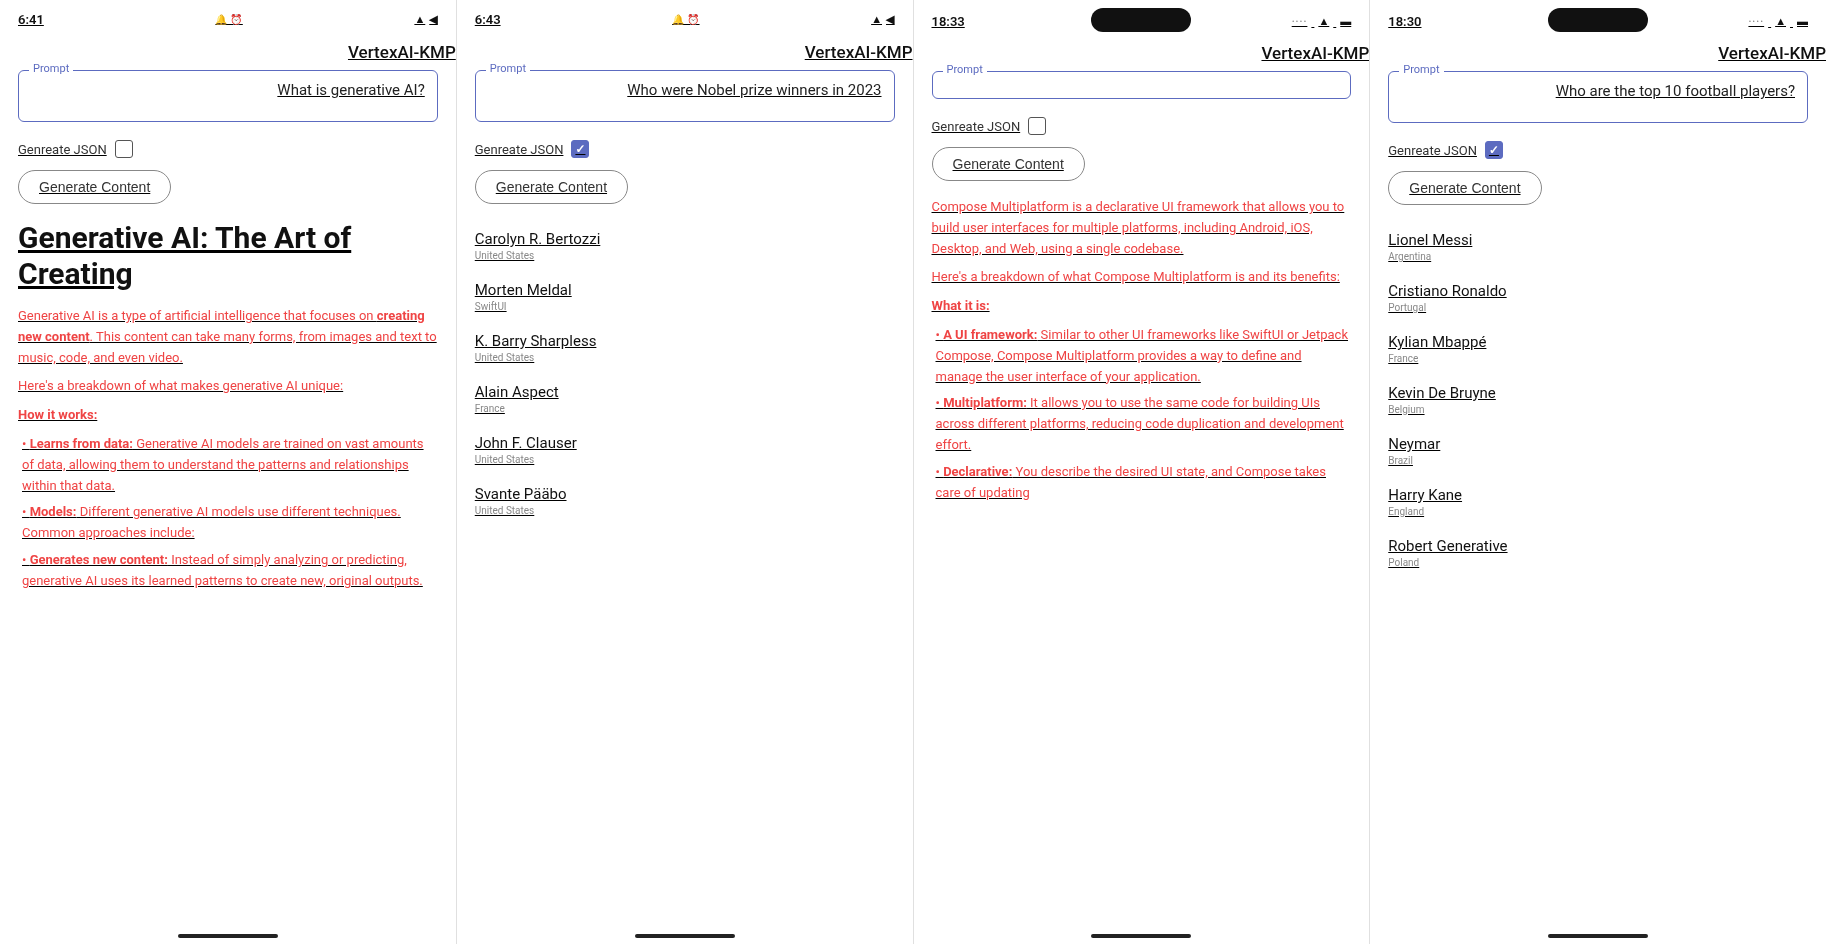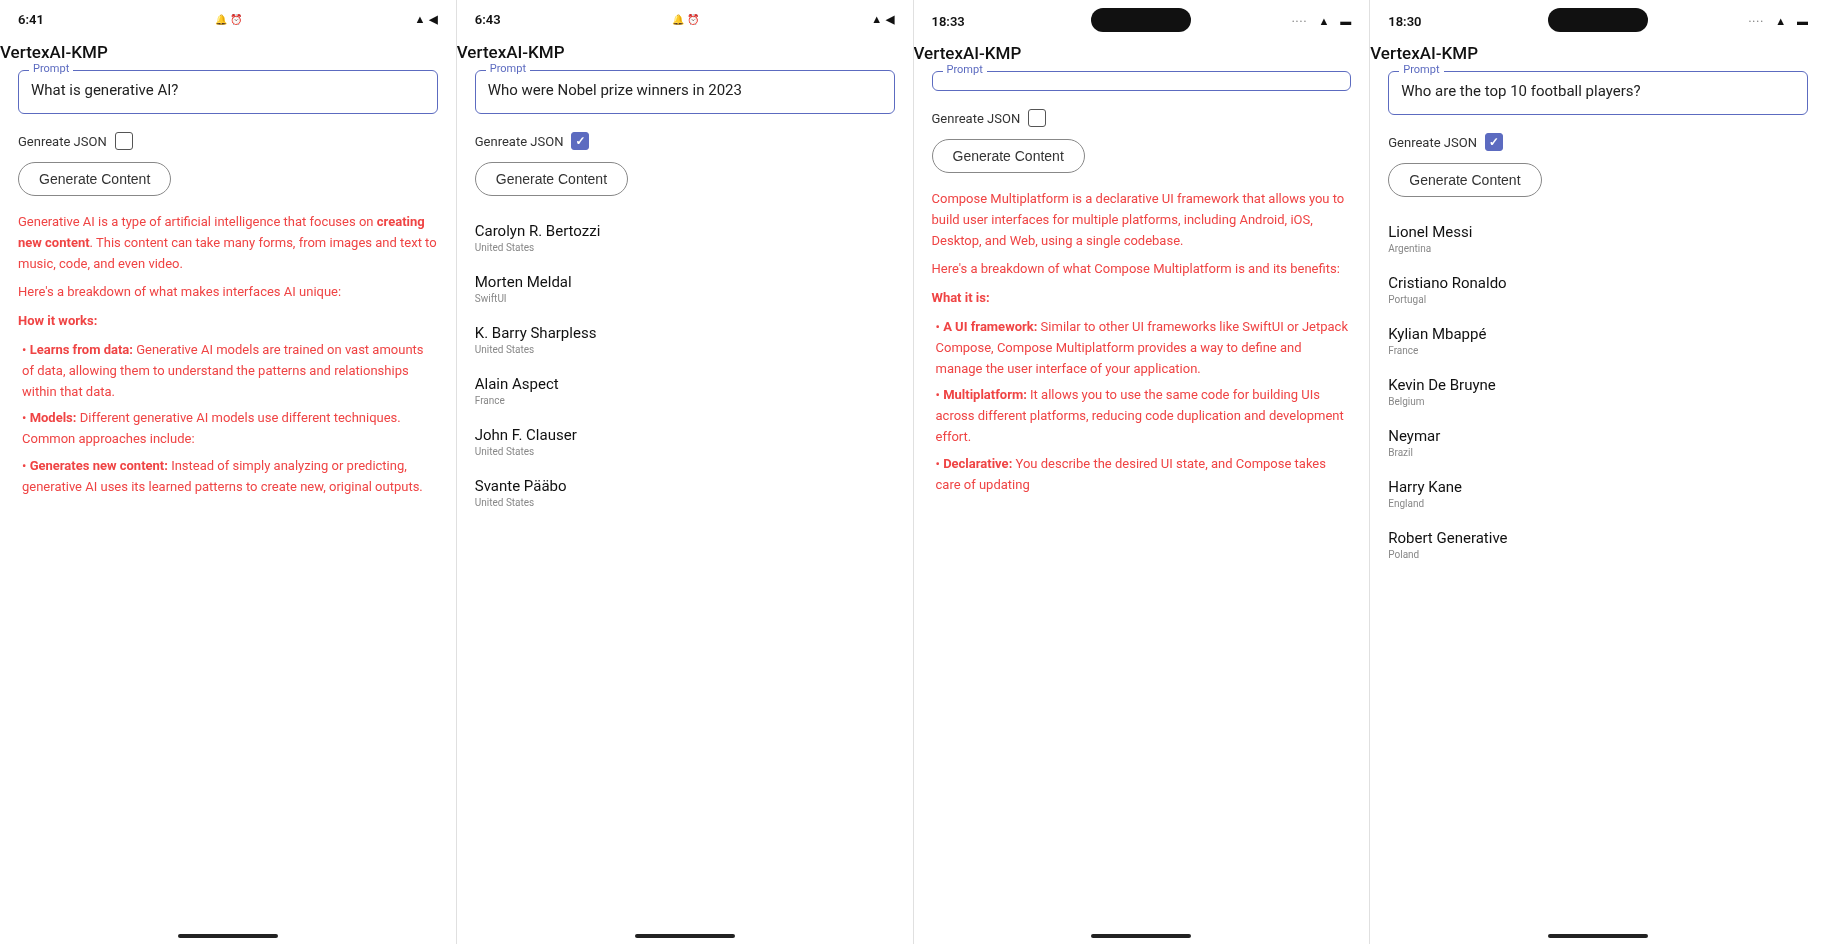--- a/index.html
+++ b/index.html
@@ -12,20 +12,21 @@
       min-height: 100vh;
       padding: 0;
     }
     .screens-container {
       display: flex;
       flex-direction: row;
       width: 1826px;
       min-height: 944px;
       background: #f0f0f0;
       gap: 0;
+      text-decoration: underline;
     }
     .screen {
       flex: 1;
       background: #fff;
       display: flex;
       flex-direction: column;
       align-items: stretch;
       border-right: 1px solid #e0e0e0;
       position: relative;
       overflow: hidden;
@@ -52,37 +53,38 @@
       border-radius: 12px;
       position: absolute;
       left: 50%;
       transform: translateX(-50%);
       top: 8px;
     }
     .status-icons { display: flex; align-items: center; gap: 4px; }
 
     
     .app-title {
-      text-align: left;
+      text-align: right;
       font-size: 17px;
       font-weight: 500;
       color: #111;
       padding: 10px 0 8px 0;
     }
 
     
     .prompt-section {
       padding: 0 18px;
       margin-bottom: 10px;
     }
     .prompt-field-wrapper {
       position: relative;
       border: 1.5px solid #5c6bc0;
       border-radius: 6px;
-      padding: 10px 12px 8px 12px;
+      padding: 10px 12px 16px 12px;
+      text-align: right;
     }
     .prompt-label {
       position: absolute;
       top: -9px;
       left: 10px;
       background: #fff;
       color: #5c6bc0;
       font-size: 11px;
       padding: 0 4px;
     }
@@ -220,23 +222,24 @@
           <span class="prompt-label">Prompt</span>
           <div class="prompt-input">What is generative AI?</div>
         </div>
       </div>
       <div class="generate-json-row">
         <span class="generate-json-label">Genreate JSON</span>
         <div class="checkbox-custom"></div>
       </div>
       <button class="generate-btn">Generate Content</button>
       <div class="content-area">
+        <div class="content-title">Generative AI: The Art of Creating</div>
         <div class="content-body">
           <p>Generative AI is a type of artificial intelligence that focuses on <strong>creating new content</strong>. This content can take many forms, from images and text to music, code, and even video.</p>
-          <p>Here's a breakdown of what makes interfaces AI unique:</p>
+          <p>Here's a breakdown of what makes generative AI unique:</p>
           <p><strong>How it works:</strong></p>
           <p class="bullet">• <strong>Learns from data:</strong> Generative AI models are trained on vast amounts of data, allowing them to understand the patterns and relationships within that data.</p>
           <p class="bullet">• <strong>Models:</strong> Different generative AI models use different techniques. Common approaches include:</p>
           <p class="bullet">• <strong>Generates new content:</strong> Instead of simply analyzing or predicting, generative AI uses its learned patterns to create new, original outputs.</p>
         </div>
       </div>
       <div class="bottom-indicator">
         <div class="bottom-bar"></div>
       </div>
     </div>

